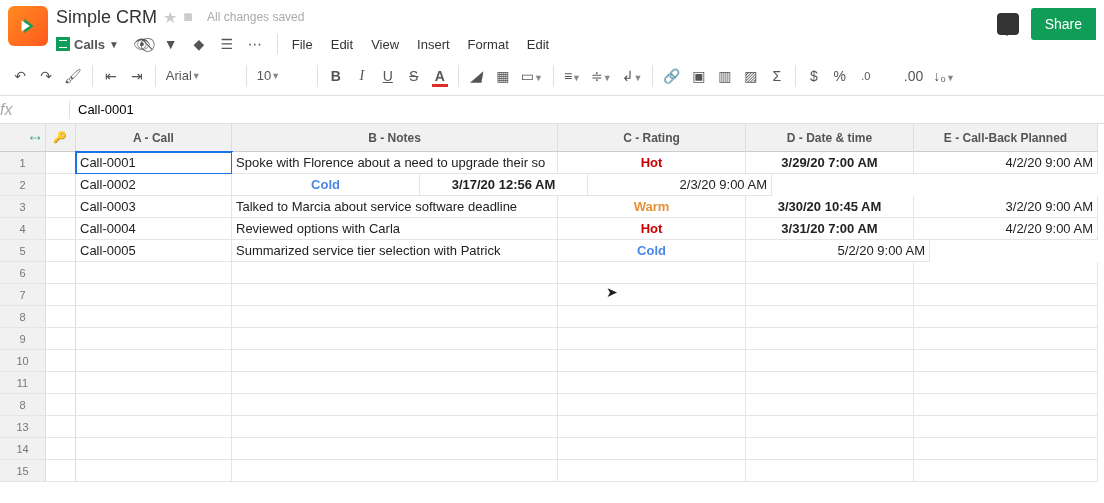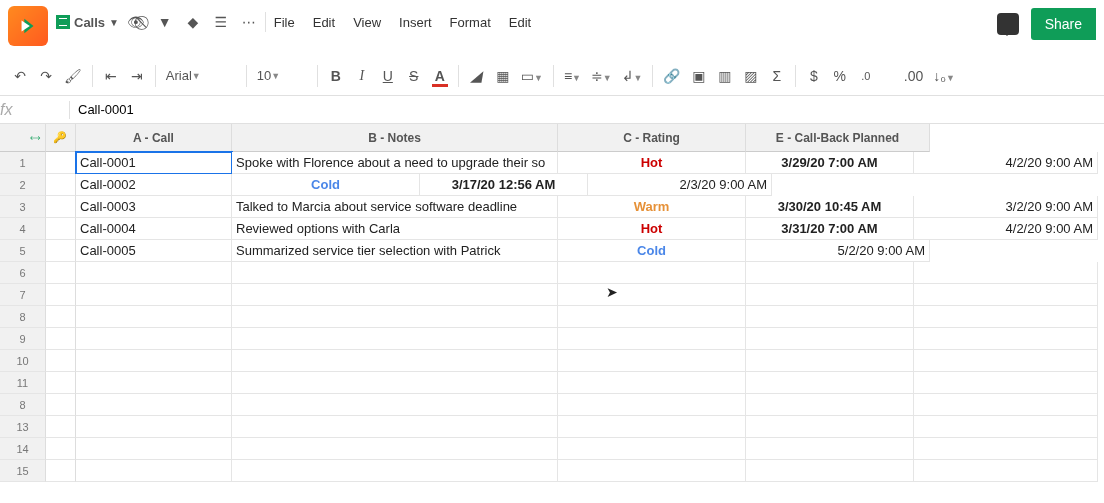--- a/index.html
+++ b/index.html
@@ -7,21 +7,21 @@
 
 .header { display: flex; align-items: flex-start; padding: 6px 8px 0 8px; height: 56px; }
 .logo { width: 40px; height: 40px; border-radius: 6px; background: linear-gradient(135deg,#ff8a1f,#ff5a1f); display:flex; align-items:center; justify-content:center; margin-right:8px; }
 .logo svg { width:22px; height:22px; }
 .header-main { flex: 1; }
 .title-row { display:flex; align-items:center; gap:6px; height:22px; }
 .doc-title { font-size:18px; color:#333; font-weight:400; }
 .star { color:#ccc; font-size:16px; cursor:pointer; }
 .folder { color:#ccc; font-size:16px; }
 .save-status { color:#aaa; font-size:12px; margin-left:8px; }
-.subrow { display:flex; align-items:center; gap:8px; height:28px; margin-top:2px; }
+.subrow { display:flex; align-items:center; gap:14px; height:28px; margin-top:2px; }
 .sheet-tab { display:flex; align-items:center; gap:4px; color:#555; font-weight:700; font-size:13px; cursor:pointer; }
 .sheet-icon { width:14px; height:14px; background:#0f9d58; display:inline-block; position:relative; }
 .sheet-icon::after { content:''; position:absolute; inset:3px; border-top:1px solid #fff; border-bottom:1px solid #fff; }
 .caret { font-size:10px; color:#555; }
 .quick-icons { display:flex; align-items:center; gap:12px; color:#555; }
 .quick-icons span { cursor:pointer; }
 .menu-bar { display:flex; gap:18px; color:#333; font-size:13px; }
 .menu-bar span { cursor:pointer; }
 .header-right { display:flex; align-items:center; gap:12px; padding-top:2px; }
 .comment-icon { width:22px; height:22px; background:#333; border-radius:4px; position:relative; cursor:pointer; }
@@ -75,20 +75,26 @@
 <body>
 
 <div class="header">
   <div class="logo">
     <svg viewBox="0 0 24 24">
         <path d="M8 4 L18 12 L8 20 Z" fill="#0f9d58"></path>
         <path d="M5 6 L14 12 L5 18 Z" fill="#ffffff"></path>
       </svg>
   </div>
   <div class="header-main">
+    <div class="title-row">
+      <span class="doc-title">Simple CRM</span>
+      <span class="star">★</span>
+      <span class="folder">■</span>
+      <span class="save-status">All changes saved</span>
+    </div>
     <div class="subrow">
       <div class="sheet-tab">
         <span class="sheet-icon"></span>
         <span>Calls</span>
         <span class="caret">▼</span>
       </div>
       <div class="quick-icons">
         <span class="tb-btn">👁︎⃠</span>
         <span class="tb-btn">▼</span>
         <span class="tb-btn">◆</span>
@@ -164,20 +170,21 @@
 
 <div class="grid" id="grid">
     <div class="grid-header-row">
       <div class="corner">
         <span class="exp-arrows">⤢</span>
       </div>
       <div class="col-handle">🔑</div>
       <div class="col-head col-a">A - Call</div>
       <div class="col-head col-b">B - Notes</div>
       <div class="col-head col-c">C - Rating</div>
+      <div class="col-head col-d">D - Date &amp; time</div>
       <div class="col-head col-e">E - Call-Back Planned</div>
     </div>
     <div class="grid-row">
       <div class="row-head">1</div>
       <div class="row-handle"></div>
       <div class="cell col-a active-cell">Call-0001</div>
       <div class="cell col-b">Spoke with Florence about a need to upgrade their so</div>
       <div class="cell col-c center rating-Hot">Hot</div>
       <div class="cell col-d center bold">3/29/20 7:00 AM</div>
       <div class="cell col-e right">4/2/20 9:00 AM</div>

